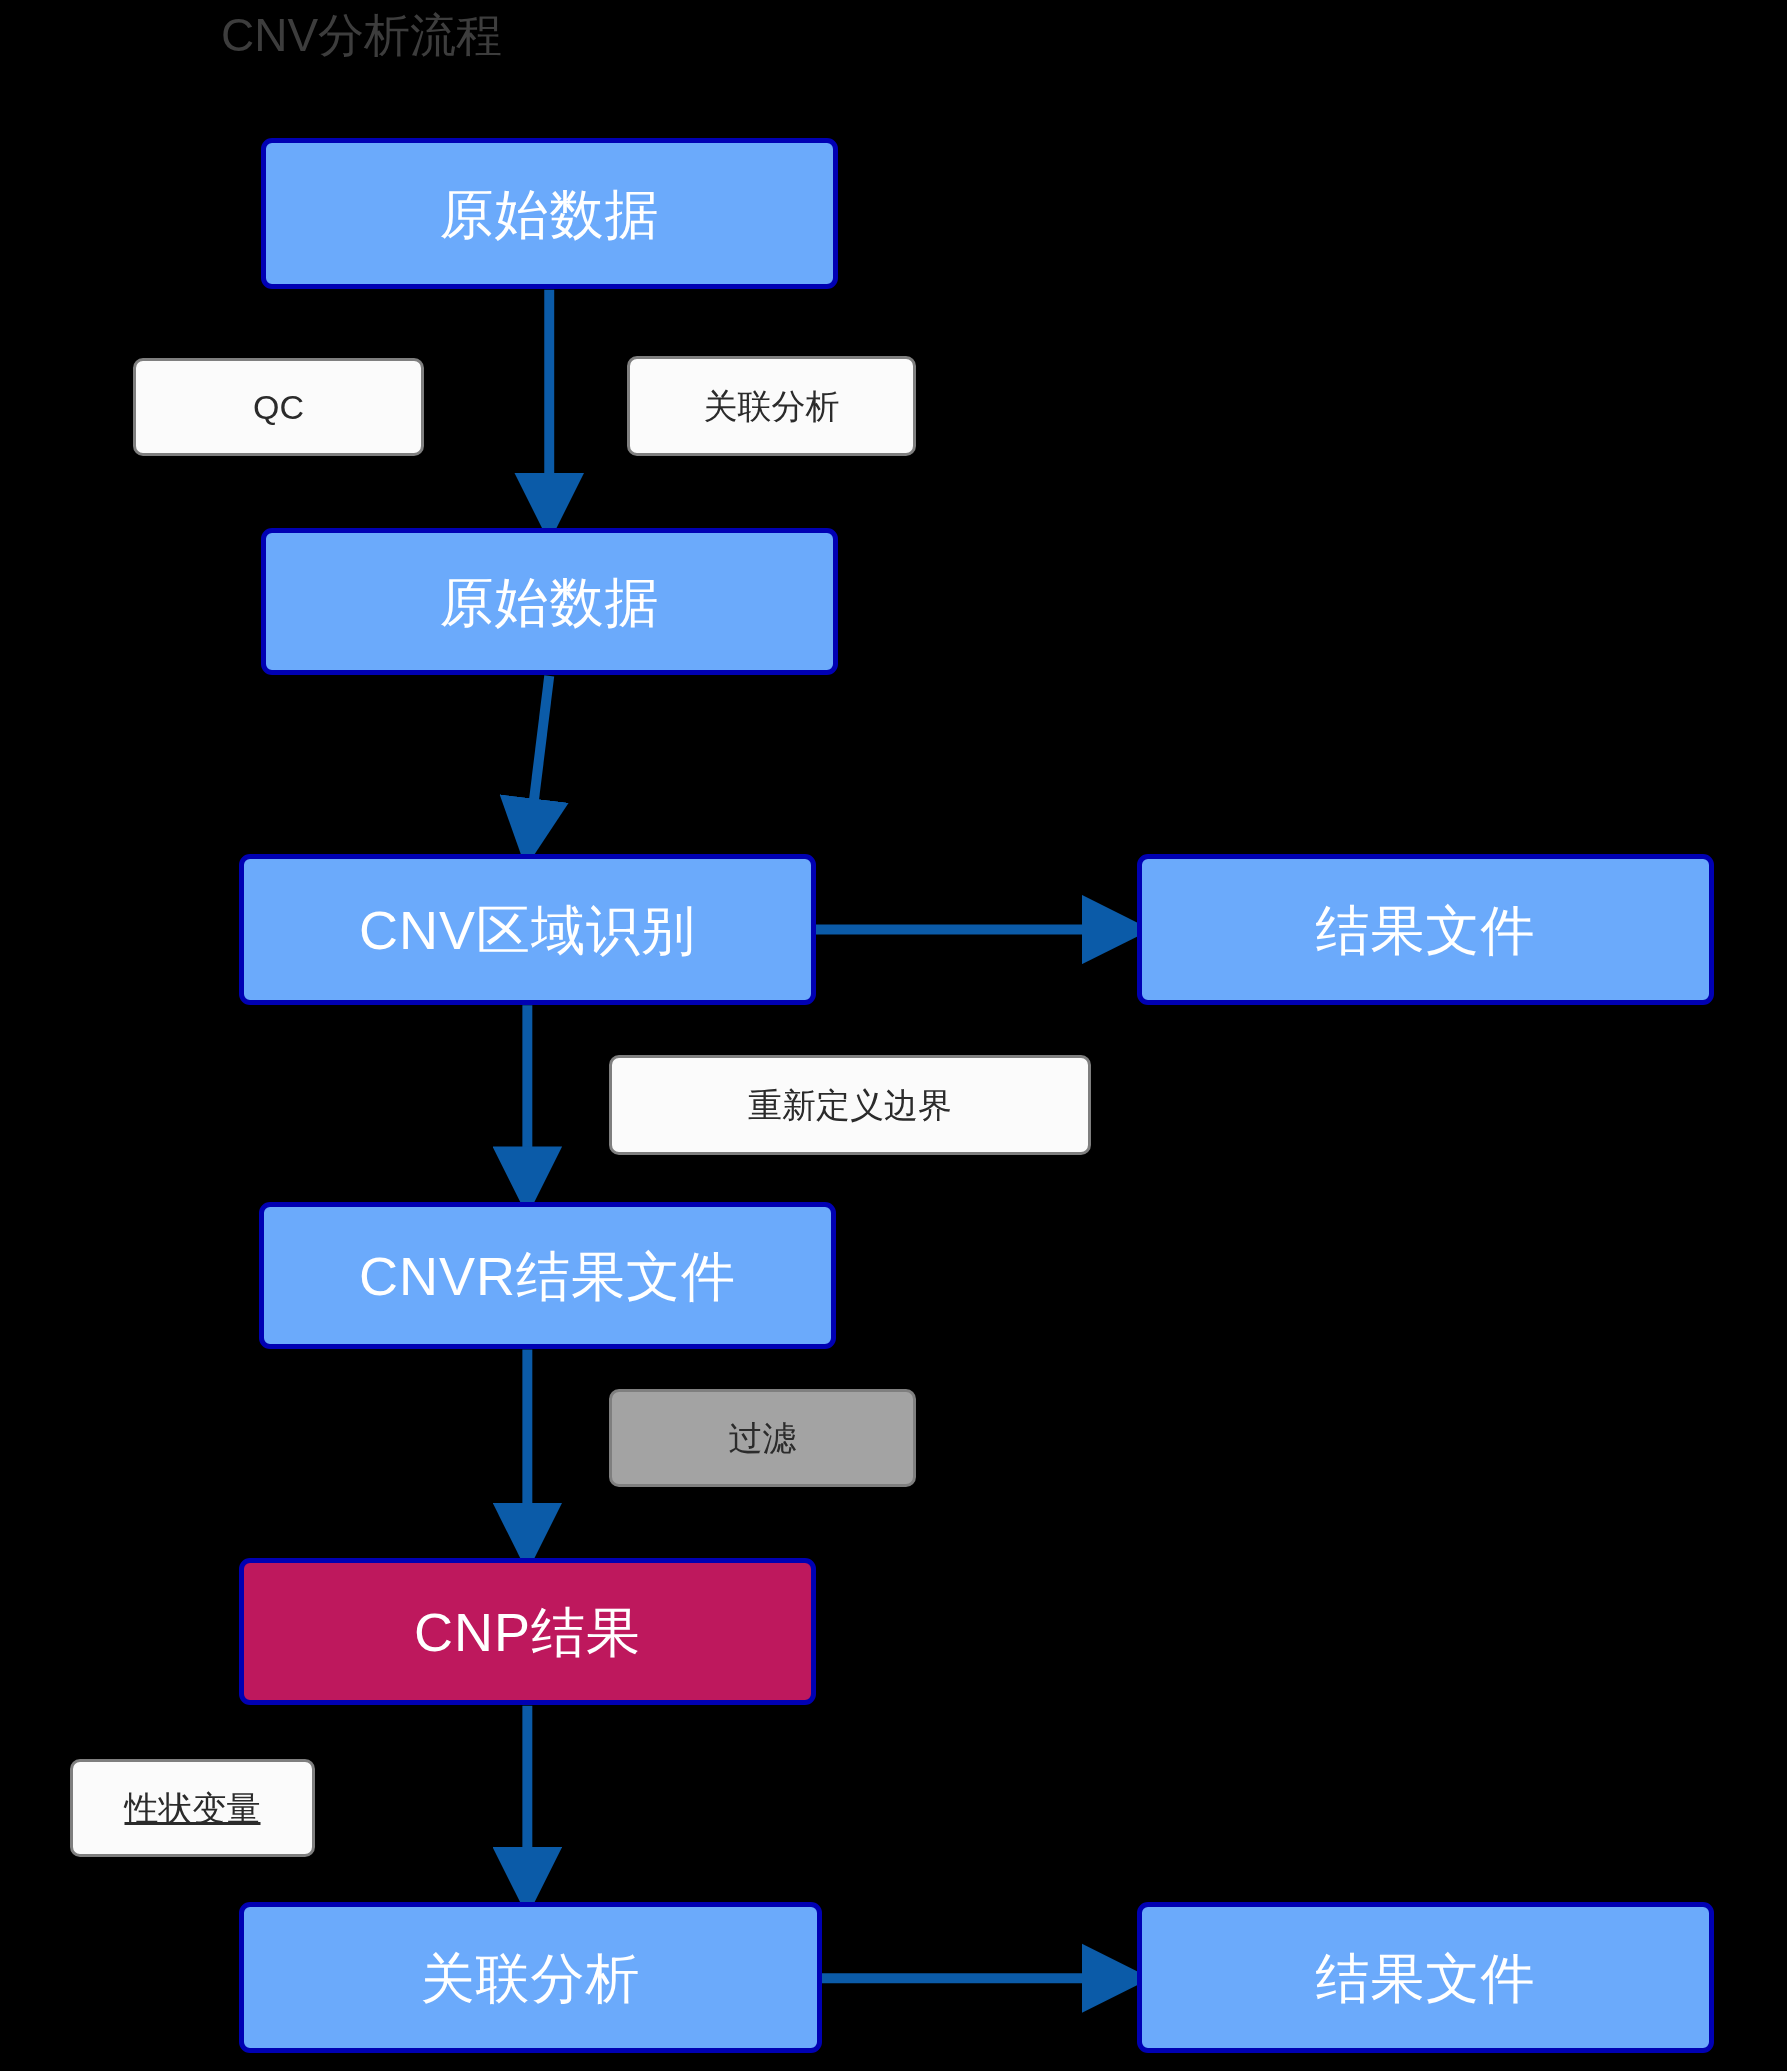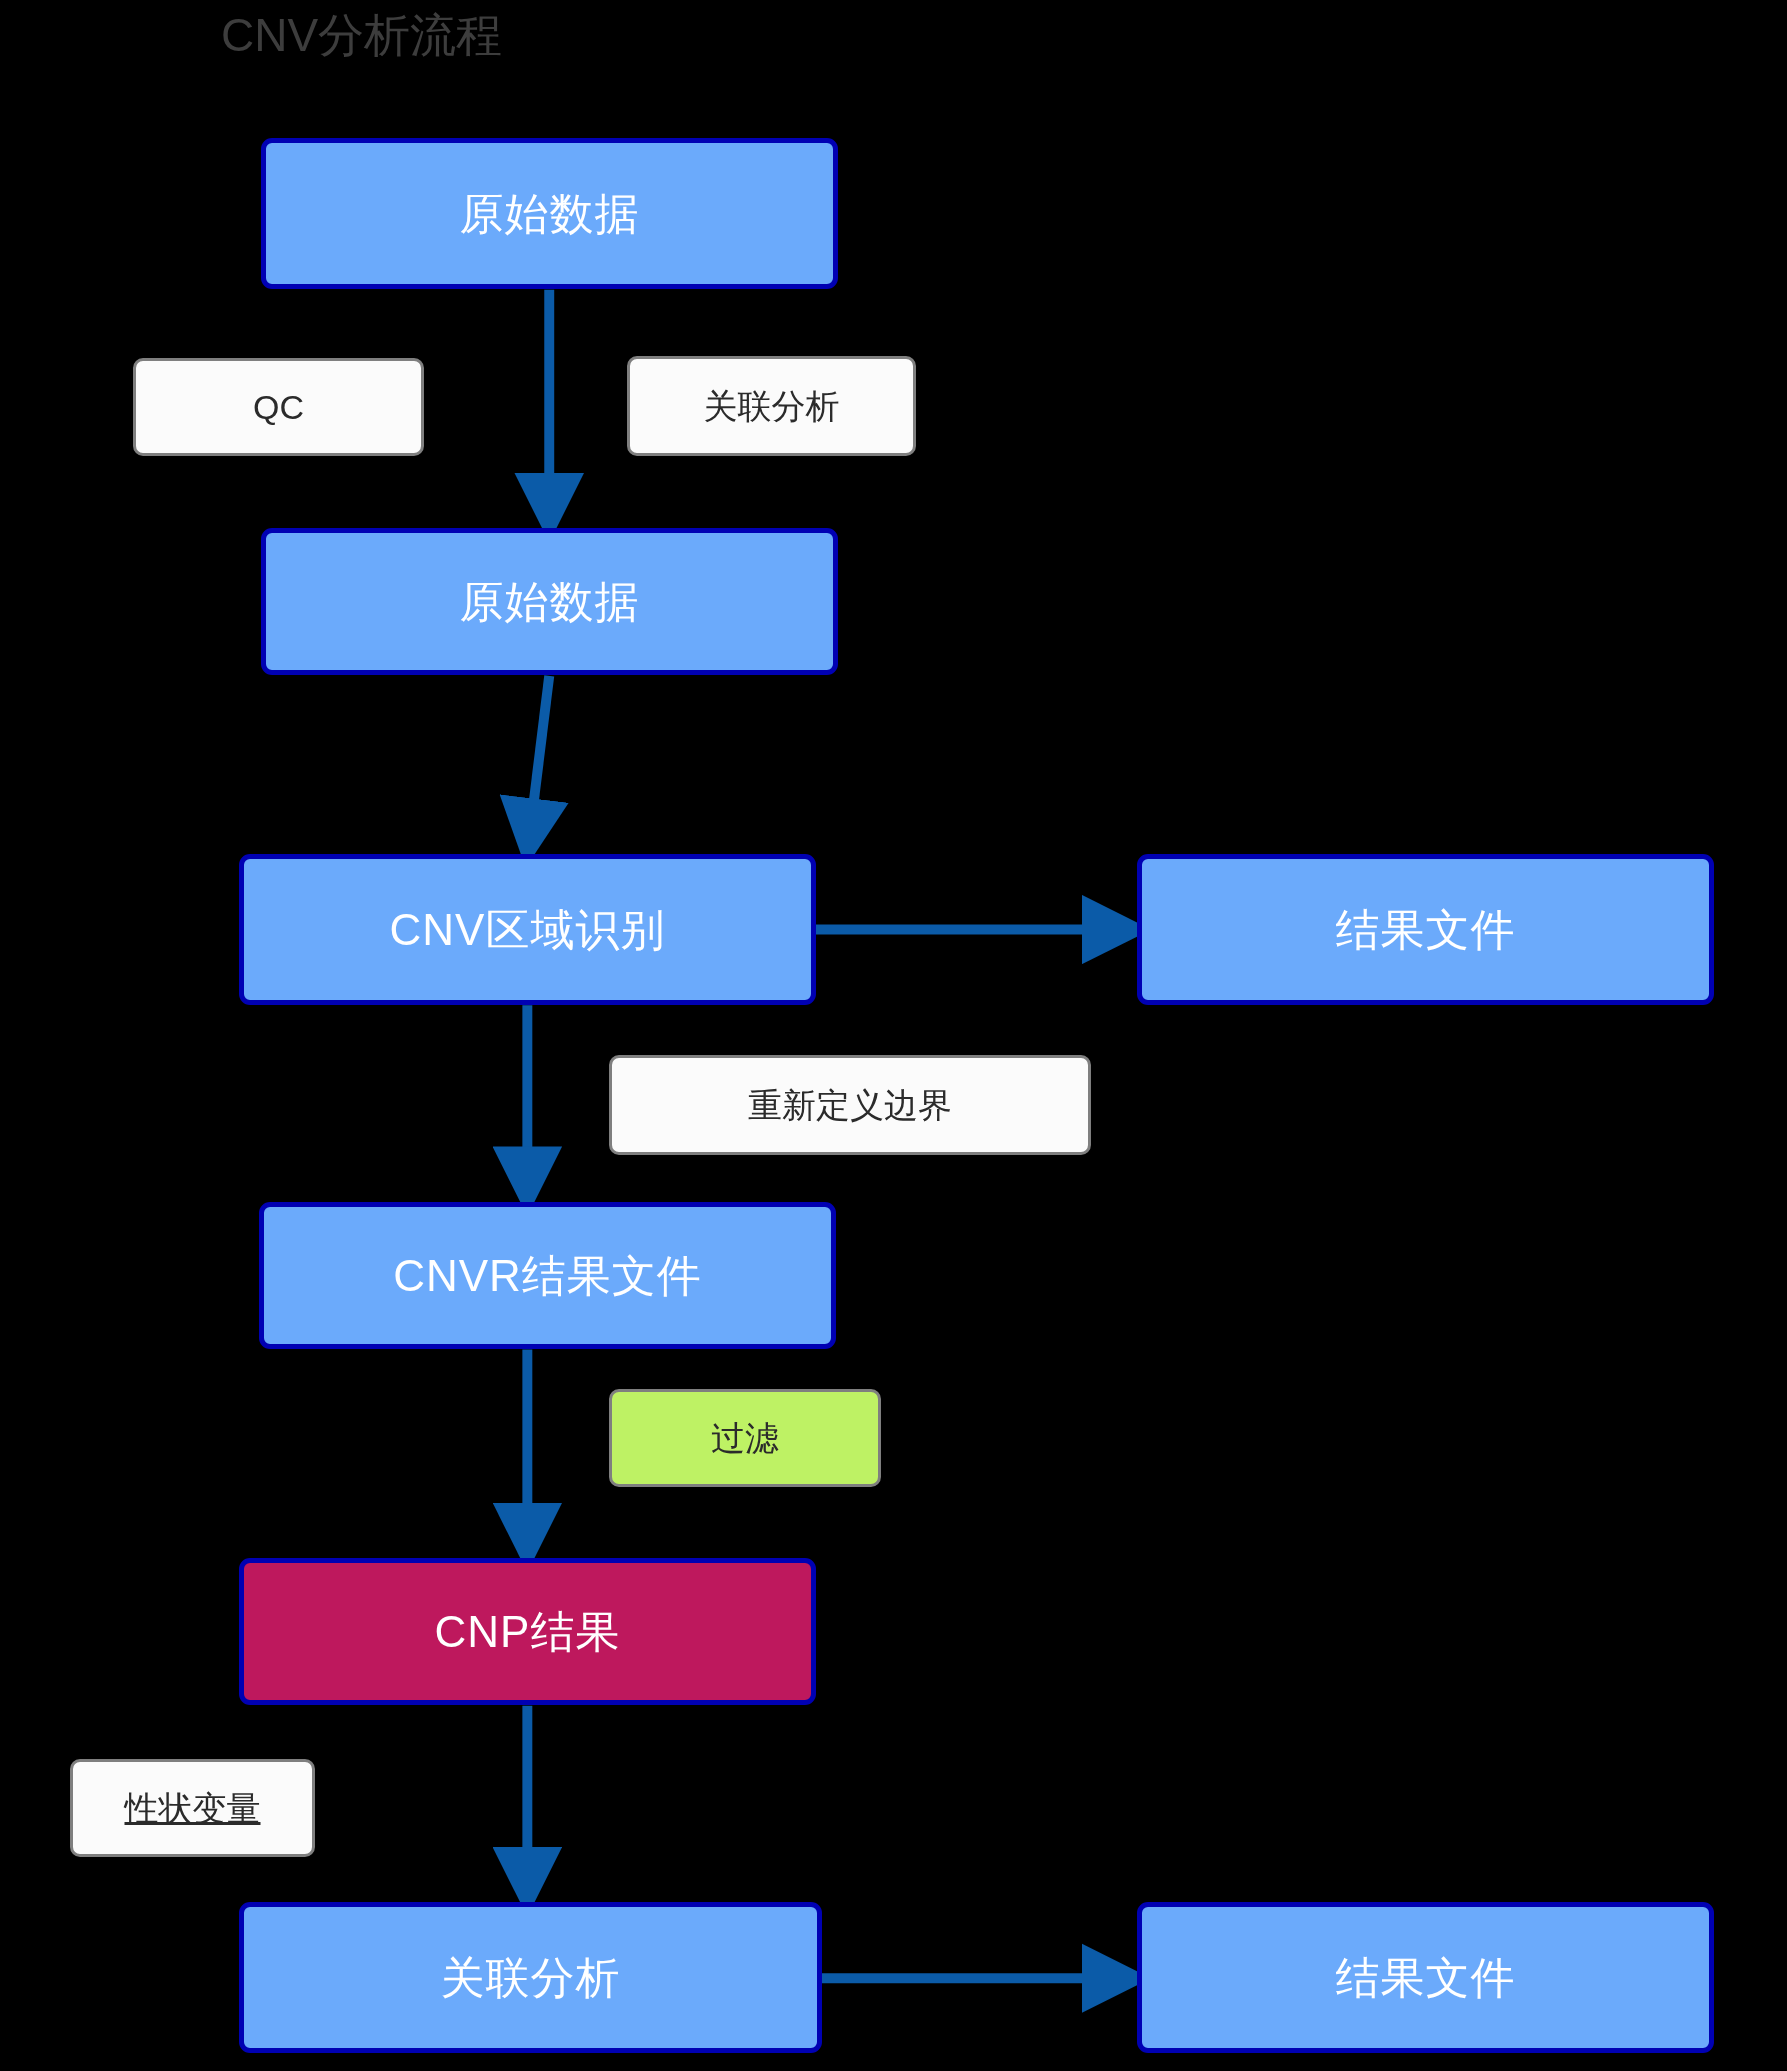--- a/index.html
+++ b/index.html
@@ -37,21 +37,21 @@
   .node {
     position: absolute;
     box-sizing: border-box;
     background: #6BAAFB;
     border: 5px solid #0000B3;
     border-radius: 11px;
     color: #FFFFFF;
     display: flex;
     align-items: center;
     justify-content: center;
-    font-size: 44px;
+    font-size: 54px;
     line-height: 1;
     white-space: nowrap;
     letter-spacing: 1px;
   }
 
   
   .edge-label {
     position: absolute;
     box-sizing: border-box;
     background: #FBFBFB;
@@ -130,21 +130,21 @@
   <div id="labels-root">
       <div class="edge-label" style="left: 133px; top: 358px; width: 291px; height: 98px; background: rgb(251, 251, 251); border-color: rgb(127, 127, 127); color: rgb(43, 43, 43);">
         <span>QC</span>
       </div>
       <div class="edge-label" style="left: 627px; top: 356px; width: 289px; height: 100px; background: rgb(251, 251, 251); border-color: rgb(127, 127, 127); color: rgb(43, 43, 43);">
         <span>关联分析</span>
       </div>
       <div class="edge-label" style="left: 609px; top: 1055px; width: 482px; height: 100px; background: rgb(251, 251, 251); border-color: rgb(127, 127, 127); color: rgb(43, 43, 43);">
         <span>重新定义边界</span>
       </div>
-      <div class="edge-label" style="left: 609px; top: 1389px; width: 272px; height: 98px; background: #bef264; border-color: rgb(127, 127, 127); color: rgb(43, 43, 43);">
+      <div class="edge-label" style="left: 609px; top: 1389px; width: 307px; height: 98px; background: #a3a3a3; border-color: rgb(127, 127, 127); color: rgb(43, 43, 43);">
         <span>过滤</span>
       </div>
       <div class="edge-label" style="left: 70px; top: 1759px; width: 245px; height: 98px; background: rgb(251, 251, 251); border-color: rgb(127, 127, 127); color: rgb(43, 43, 43); text-decoration: underline;">
         <span>性状变量</span>
       </div>
     </div>
 
 </div>
 
 

